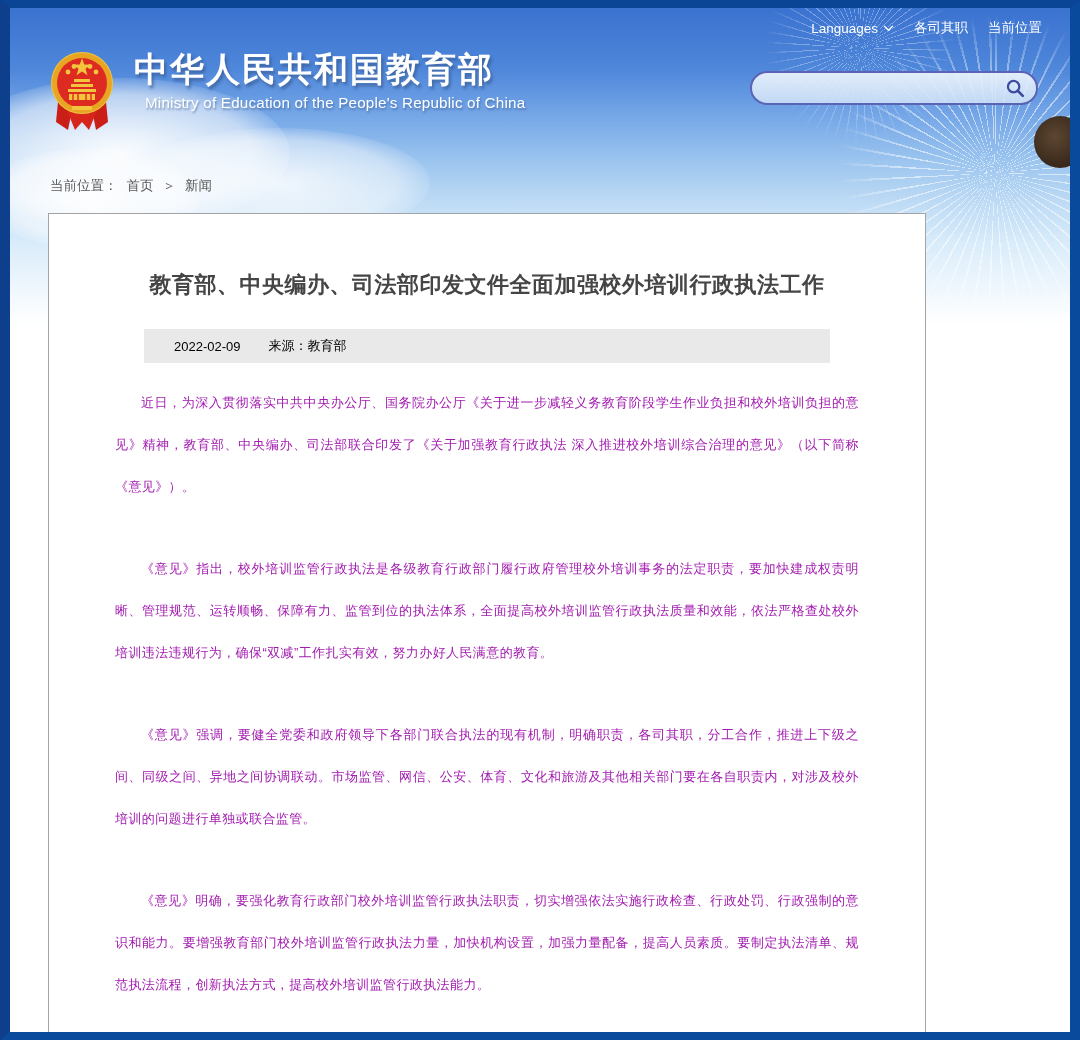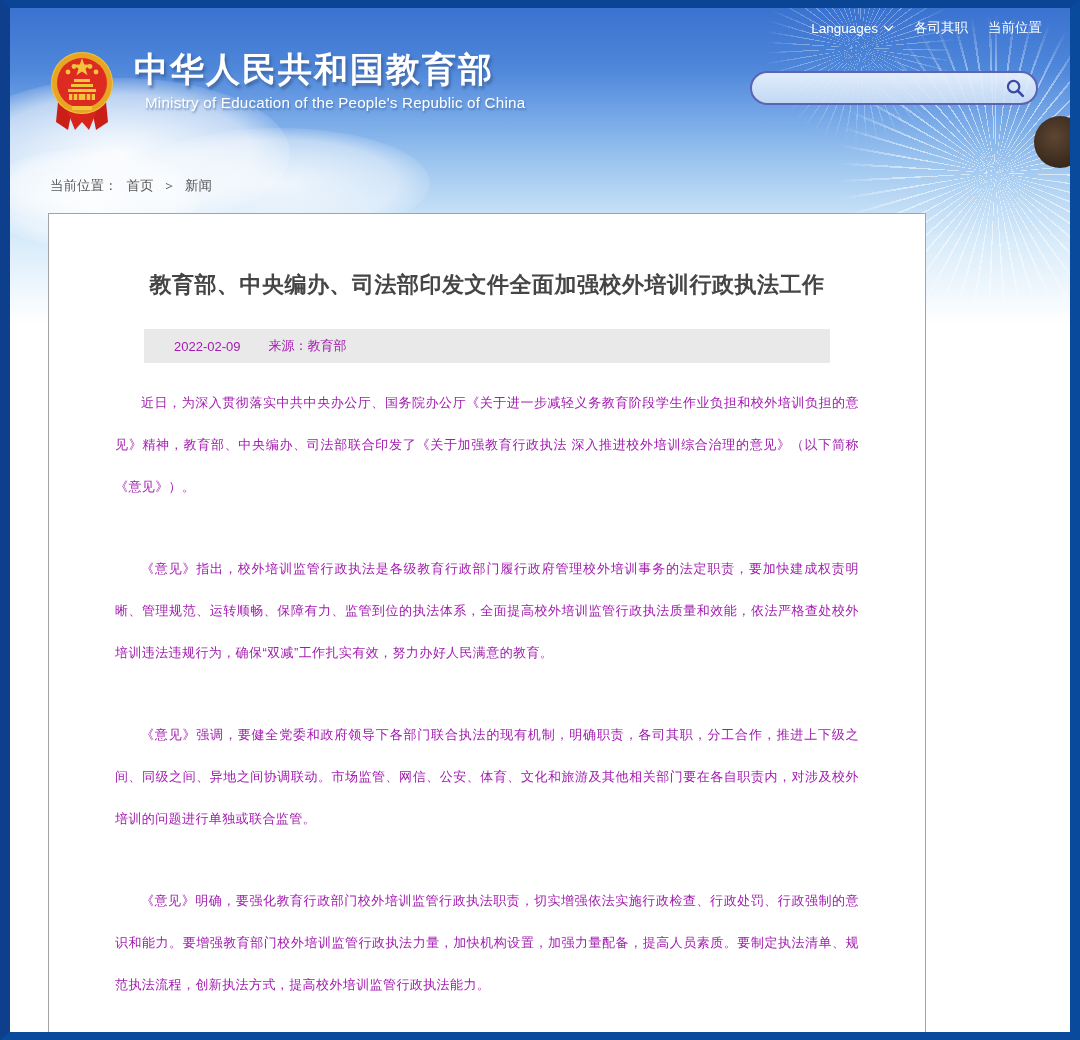--- a/index.html
+++ b/index.html
@@ -49,21 +49,21 @@
   
   .breadcrumb{position:absolute;left:40px;top:169px;font-size:13.5px;color:#5a5a5a;z-index:4;
     display:flex;gap:9px;}
   .breadcrumb a{color:#5a5a5a;text-decoration:none;cursor:pointer;}
   
   .panel{position:absolute;left:38px;top:197px;width:878px;bottom:0;background:#fff;
     border:1px solid #a3a3a3;border-bottom:none;box-sizing:border-box;z-index:3;margin-top:8px;}
   .article-title{margin:56px 40px 0;text-align:center;font-size:22px;font-weight:bold;
     color:#454545;letter-spacing:.5px;}
   .meta-bar{margin:29px 95px 0;height:34px;background:#e9e9e9;display:flex;align-items:center;
-    padding-left:30px;gap:28px;font-size:13px;color:#a21caf;box-sizing:border-box;}
+    padding-left:30px;gap:28px;font-size:13px;color:#000000;box-sizing:border-box;}
   .article-body{margin:0 66px;}
   .article-body p{font-size:13px;line-height:42px;color:#a21caf;text-align:justify;
     text-indent:2em;letter-spacing:.4px;margin:40px 0 0;}
   .article-body p:first-child{margin-top:19px;}
 </style>
 </head>
 <body>
 
 <div class="frame">
   <div class="page">

